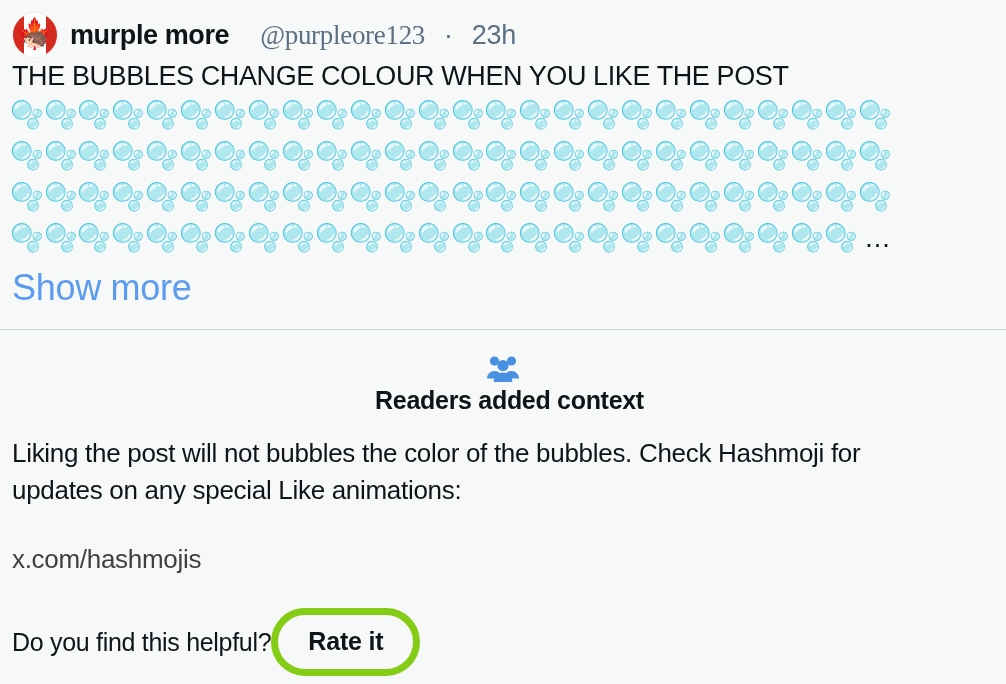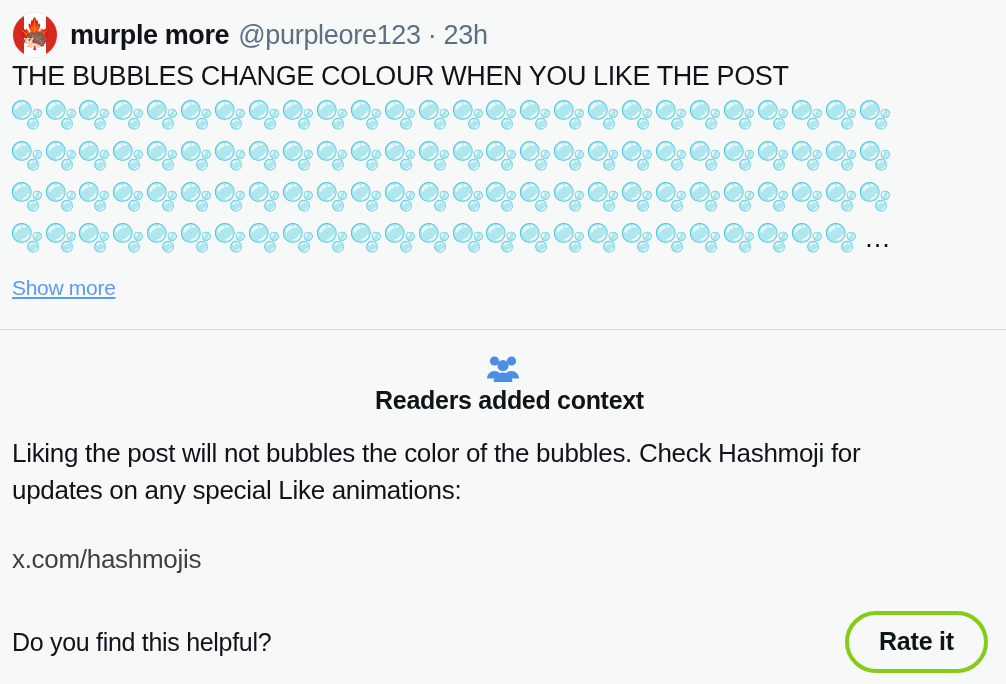--- a/index.html
+++ b/index.html
@@ -70,34 +70,35 @@
     transform: translate(-50%, -50%);
     font-size: 21px;
     line-height: 1;
   }
 
   .name-line {
     display: flex;
     align-items: center;
     margin-left: 12px;
     white-space: nowrap;
+    gap: 12px;
   }
   .display-name {
     font-size: 27px;
     font-weight: 700;
     letter-spacing: -0.4px;
     color: #0f1419;
   }
   .handle, .sep, .time {
     font-size: 27px;
     font-weight: 400;
     color: #5b7083;
     letter-spacing: -0.3px;
   }
-  .handle { margin-left: 9px; }
+  .handle { margin-left: 19px; font-family: Liberation Serif, serif; }
   .sep { margin: 0 7px; }
 
   
   .tweet-text {
     font-size: 27px;
     line-height: 33px;
     letter-spacing: -0.4px;
     color: #0f1419;
     padding: 4px 0 0 12px;
   }
@@ -113,28 +114,27 @@
     color: #0f1419;
     height: 41px;
   }
   .bubble-row .ellipsis {
     font-size: 27px;
     letter-spacing: 1px;
     margin-left: 6px;
   }
 
   .show-more {
-    font-size: 21px;
+    font-size: 36px;
     line-height: 33px;
     letter-spacing: -0.3px;
     color: #5b9bf0;
     padding: 12px 12px 0 12px;
     cursor: pointer;
     display: inline-block;
-    text-decoration: underline;
   }
 
   
   .divider {
     height: 1px;
     background: #cfd9de;
     width: 100%;
     margin-top: 25px;
   }
 
@@ -184,36 +184,35 @@
 
   
   .footer {
     position: absolute;
     left: 0;
     right: 0;
     bottom: 0;
     height: 84px;
     display: flex;
     align-items: center;
-    justify-content: space-between;
     padding: 0 18px 0 12px;
   }
   .helpful-text {
     font-size: 25px;
     letter-spacing: -0.3px;
     color: #0f1419;
   }
   .rate-button {
     font-family: "Liberation Sans", sans-serif;
     font-size: 25px;
     font-weight: 700;
     letter-spacing: -0.2px;
     color: #0f1419;
     background: transparent;
-    border: 4px solid #84cc16;
+    border: 7px solid #84cc16;
     border-radius: 999px;
     padding: 13px 30px;
     cursor: pointer;
     line-height: 1.1;
   }
 </style>
 </head>
 <body>
 
 <div class="post">

